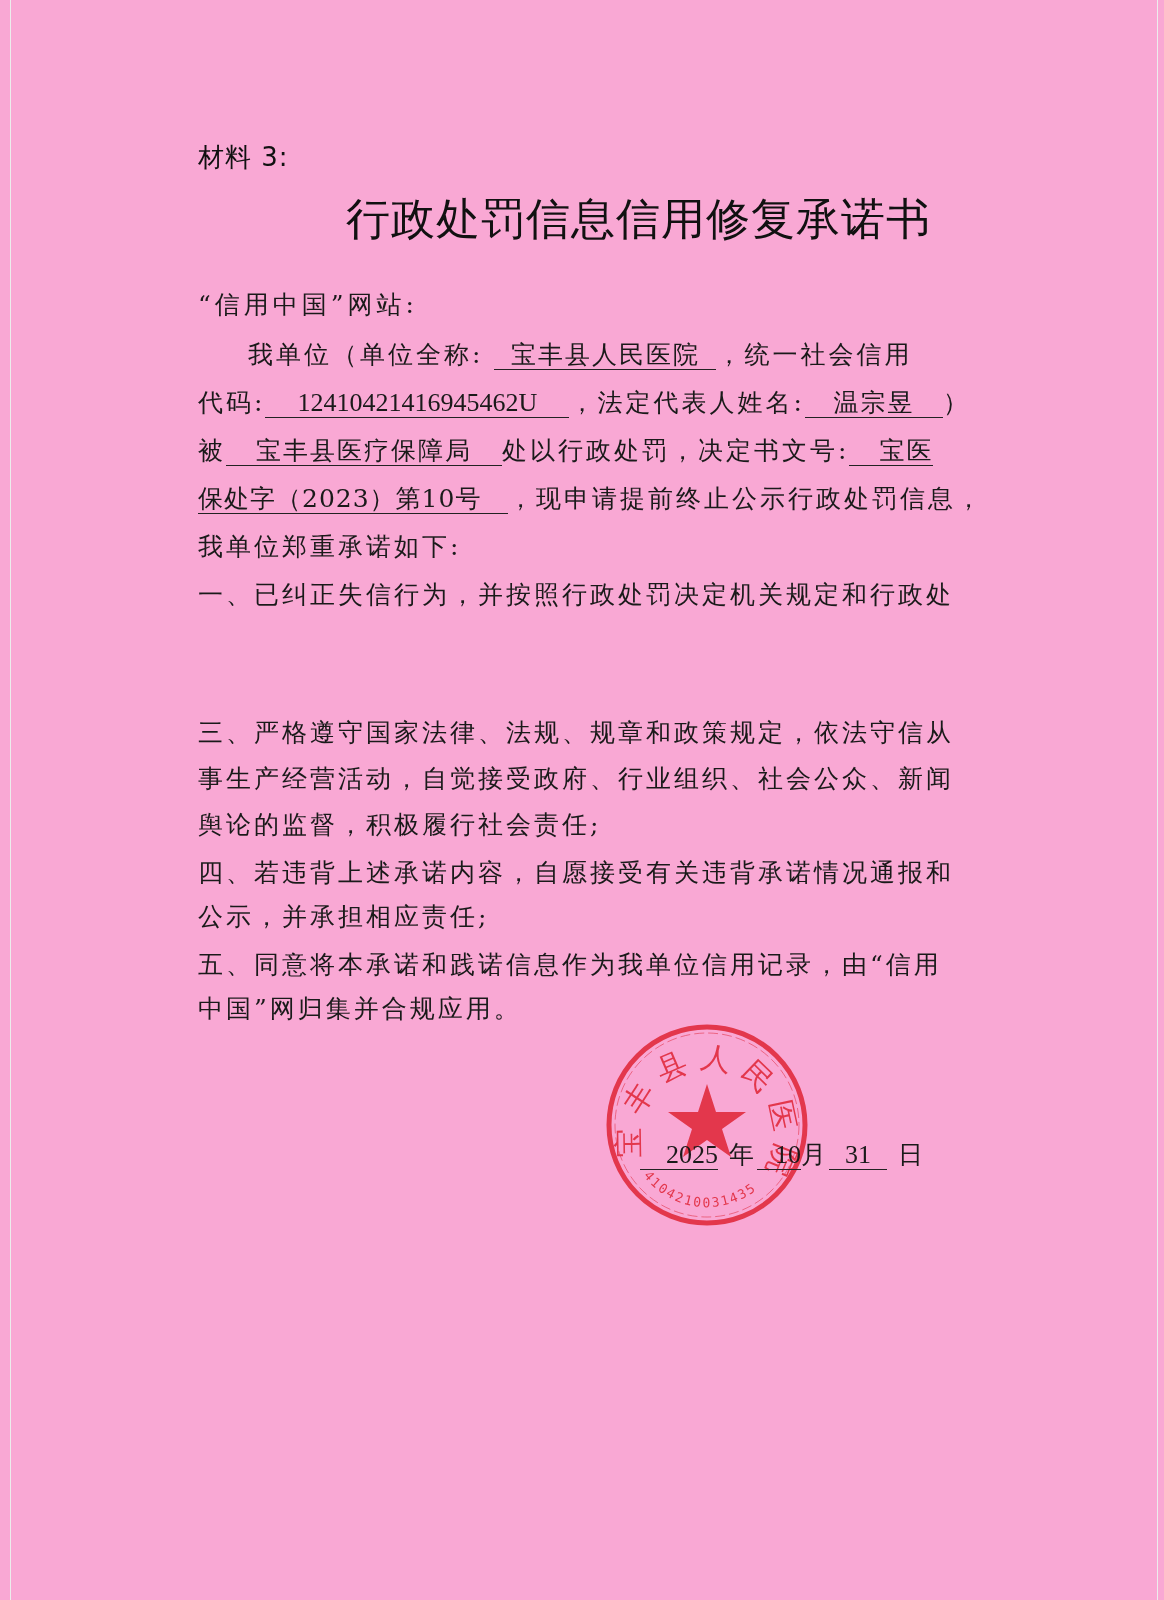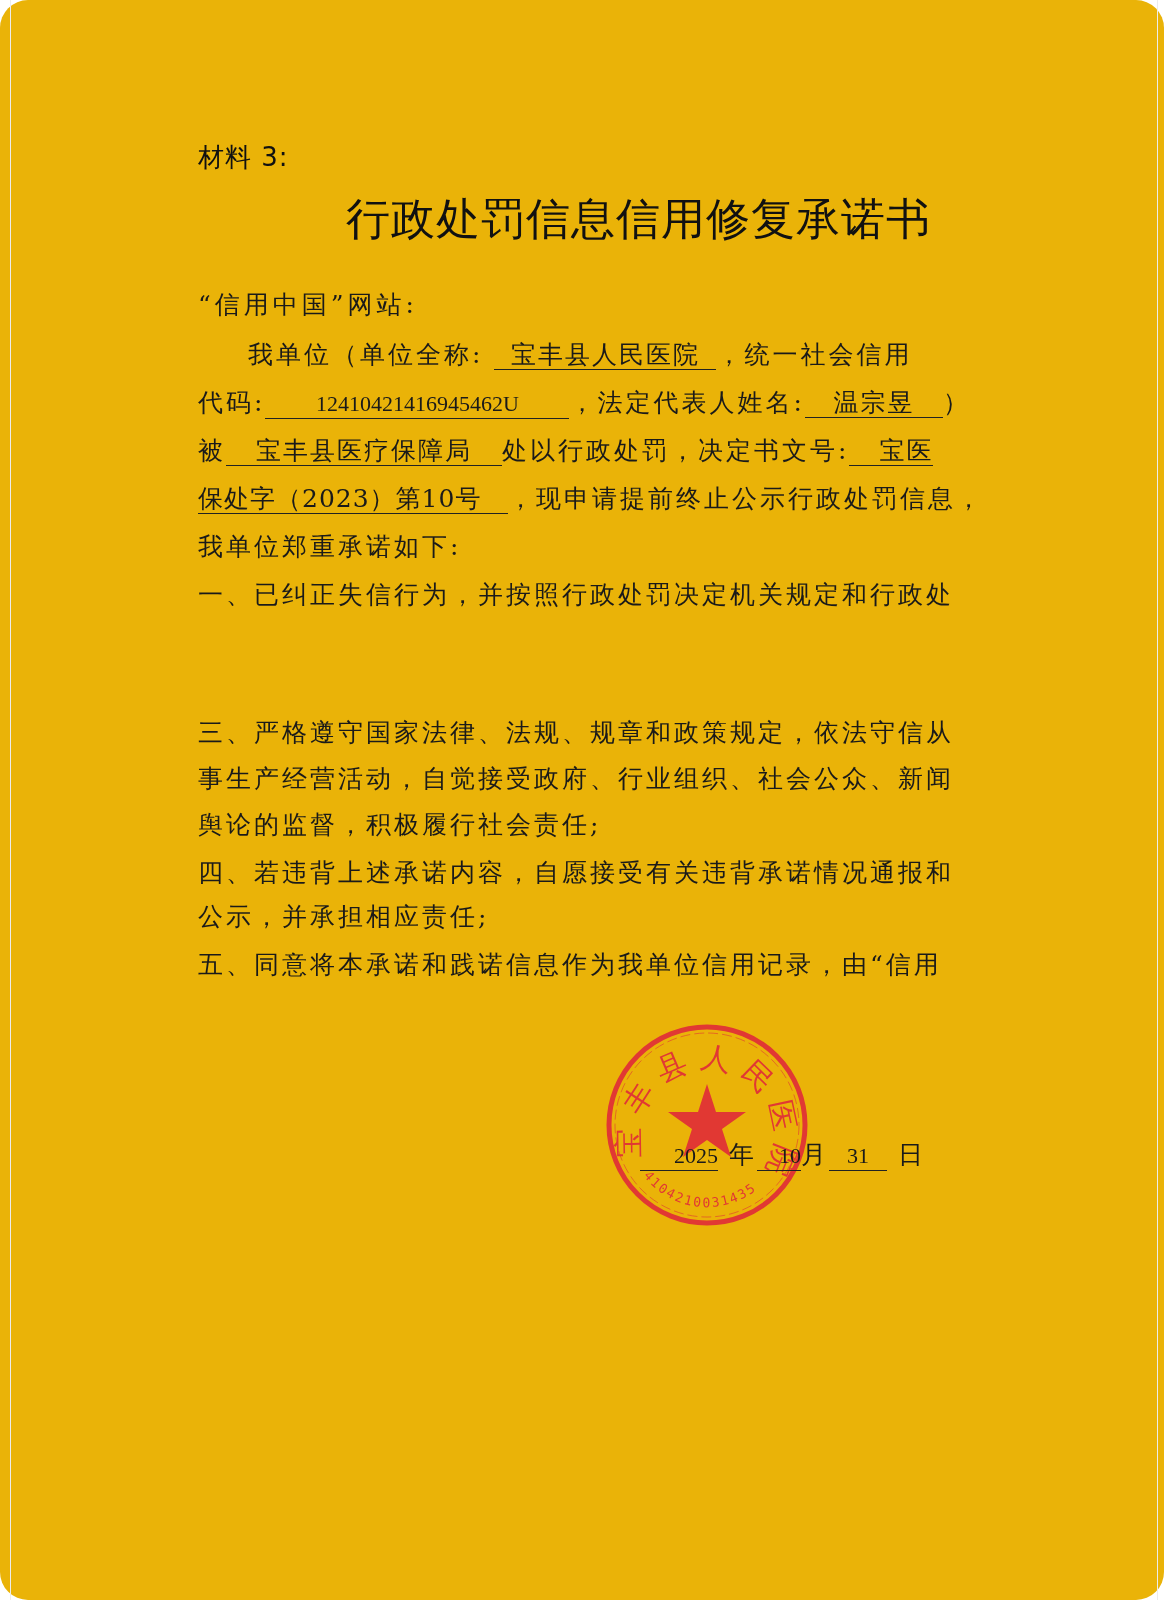--- a/index.html
+++ b/index.html
@@ -12,22 +12,21 @@
       height: 1600px;
       position: relative;
       overflow: hidden;
       font-family: "DejaVu Serif", "Liberation Serif", serif;
       color: #1a1a1a;
     }
     .page {
       position: absolute;
       left: 0; top: 0;
       width: 1164px; height: 1600px;
-      background: #eab308;
-      border-radius: 28px;
+      background: #f9a8d4;
     }
     .scan-edge {
       position: absolute;
       top: 0; bottom: 0;
       width: 1px;
       background: #ececec;
     }
     .label {
       position: absolute;
       left: 198px;
@@ -59,21 +58,21 @@
     .u {
       display: inline-block;
       border-bottom: 1.5px solid #222;
       line-height: 28px;
       text-align: center;
       letter-spacing: 2px;
     }
     .num {
       font-family: "Liberation Serif", "DejaVu Serif", serif;
       letter-spacing: 0px;
-      font-size: 22px;
+      font-size: 26px;
     }
     .stamp {
       position: absolute;
       left: 604px;
       top: 1022px;
       width: 206px;
       height: 206px;
       pointer-events: none;
       opacity: 0.88;
     }
@@ -122,20 +121,21 @@
 
 
   <div class="line" style="top:718px;">三、严格遵守国家法律、法规、规章和政策规定，依法守信从</div>
   <div class="line" style="top:764px;">事生产经营活动，自觉接受政府、行业组织、社会公众、新闻</div>
   <div class="line" style="top:810px;">舆论的监督，积极履行社会责任;</div>
 
   <div class="line" style="top:858px;">四、若违背上述承诺内容，自愿接受有关违背承诺情况通报和</div>
   <div class="line" style="top:902px;">公示，并承担相应责任;</div>
 
   <div class="line" style="top:950px;">五、同意将本承诺和践诺信息作为我单位信用记录，由“信用</div>
+  <div class="line" style="top:994px;">中国”网归集并合规应用。</div>
 
   <svg class="stamp" viewBox="0 0 206 206">
     <defs>
       <path id="arcTop" d="M 40 140 A 68 68 0 1 1 166 140"></path>
       <path id="arcBottom" d="M 32 142 A 80 80 0 0 0 174 142"></path>
     </defs>
     <circle cx="103" cy="103" r="98" fill="none" stroke="#e0283a" stroke-width="5"></circle>
     <circle cx="103" cy="103" r="92" fill="none" stroke="#e0283a" stroke-width="1" stroke-dasharray="10 4" opacity="0.6"></circle>
     <text font-size="30" fill="#e0283a" font-family="DejaVu Sans, sans-serif" letter-spacing="10">
       <textPath href="#arcTop" startOffset="2%">宝丰县人民医院</textPath>

